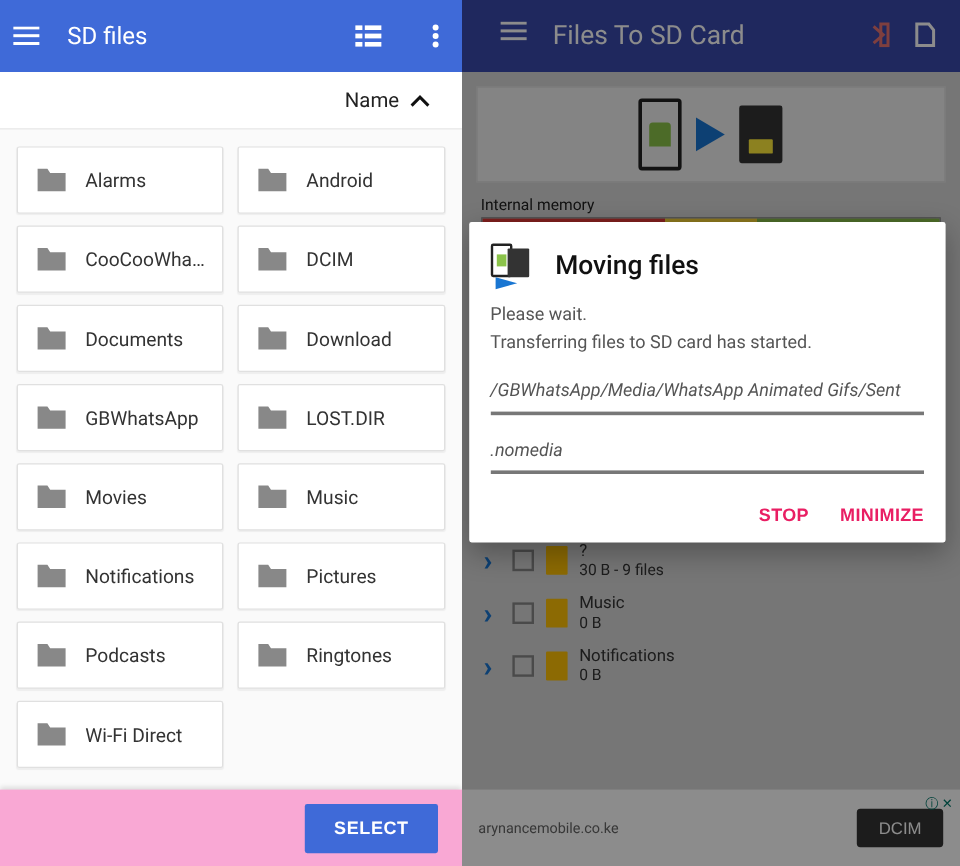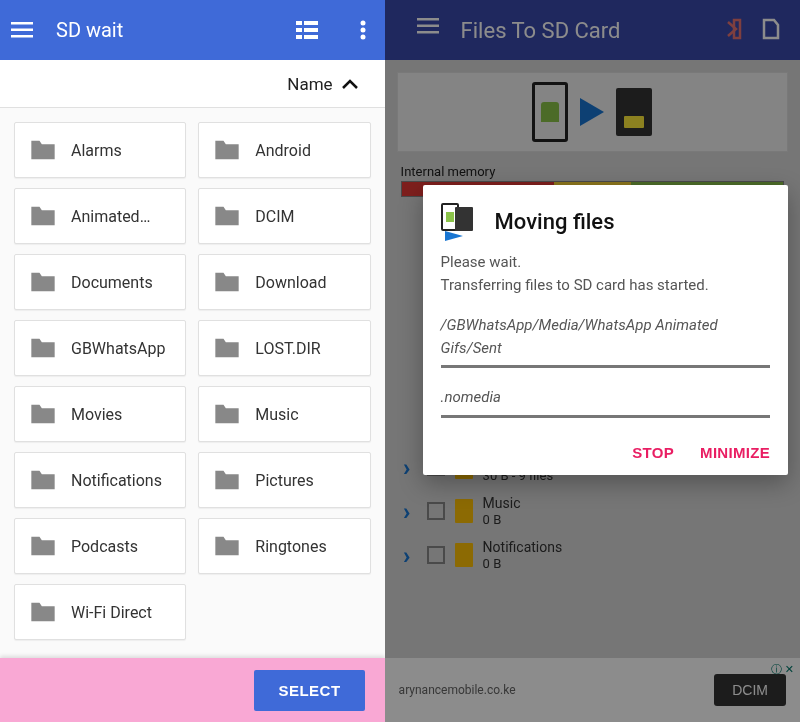--- a/index.html
+++ b/index.html
@@ -53,21 +53,21 @@
   .adtxt { flex:1; }
   .adtxt .dom { font-size:12px; color:#666; }
   .adtxt .headline { font-size:17px; color:#000; }
   .open-btn { background:#333; color:#fff; font-size:14px; border:none; padding:8px 18px; border-radius:3px; cursor:pointer;}
   .adchoices { position:absolute; top:4px; right:6px; color:#00796B; font-size:11px; display:flex; align-items:center; gap:2px;}
 
   
   .dim { position:absolute; inset:0; background:rgba(0,0,0,.45); }
 
   
-  .dialog { position:absolute; top:185px; left:6px; right:12px; background:#fff; border-radius:2px; box-shadow:0 8px 24px rgba(0,0,0,.3); padding:18px 18px 14px;margin-left:32px; }
+  .dialog { position:absolute; top:185px; left:6px; right:12px; background:#fff; border-radius:2px; box-shadow:0 8px 24px rgba(0,0,0,.3); padding:18px 18px 14px; }
   .dlg-head { display:flex; align-items:center; margin-bottom:12px; }
   .dlg-head .ico { width:44px; height:36px; margin-right:10px; position:relative; }
   .dlg-head .ico .d1{position:absolute;left:0;top:0;width:18px;height:28px;border:2px solid #222;border-radius:2px;display:flex;align-items:center;justify-content:center;}
   .dlg-head .ico .d1::after{content:"";width:8px;height:10px;background:#8BC34A;}
   .dlg-head .ico .d2{position:absolute;left:14px;top:4px;width:18px;height:24px;background:#333;border-radius:1px;}
   .dlg-head .ico .ar{position:absolute;left:4px;bottom:-2px;width:0;height:0;border-top:5px solid transparent;border-bottom:5px solid transparent;border-left:18px solid #1976D2;}
   .dlg-title { font-size:22px; color:#111; font-weight:500; }
   .dlg-body { font-size:15px; color:#555; line-height:1.5; }
   .path { margin-top:18px; font-size:15px; color:#555;font-style:italic; }
   .prog { height:3px; background:#777; margin-top:6px; }
@@ -85,21 +85,21 @@
 
 <div class="left">
   <div class="appbar-l">
     <span class="icon">
       <svg class="hamburger" width="22" height="16">
             <rect width="22" height="2.5"></rect>
             <rect y="6.5" width="22" height="2.5"></rect>
             <rect y="13" width="22" height="2.5"></rect>
           </svg>
     </span>
-    <span class="title">SD wait</span>
+    <span class="title">SD files</span>
     <span class="icon">
       <svg width="22" height="18" fill="#fff">
             <rect width="6" height="4"></rect>
             <rect x="8" width="14" height="4"></rect>
             <rect y="7" width="6" height="4"></rect>
             <rect x="8" y="7" width="14" height="4"></rect>
             <rect y="14" width="6" height="4"></rect>
             <rect x="8" y="14" width="14" height="4"></rect>
           </svg>
     </span>
@@ -132,21 +132,21 @@
           <div class="tile">
             <svg class="folder-ico" viewBox="0 0 24 20" fill="#888">
               <path d="M2 2h7l2 3h11v13H2z"></path>
             </svg>
             <span class="tile-label">Android</span>
           </div>
           <div class="tile">
             <svg class="folder-ico" viewBox="0 0 24 20" fill="#888">
               <path d="M2 2h7l2 3h11v13H2z"></path>
             </svg>
-            <span class="tile-label">Animated…</span>
+            <span class="tile-label">CooCooWha…</span>
           </div>
           <div class="tile">
             <svg class="folder-ico" viewBox="0 0 24 20" fill="#888">
               <path d="M2 2h7l2 3h11v13H2z"></path>
             </svg>
             <span class="tile-label">DCIM</span>
           </div>
           <div class="tile">
             <svg class="folder-ico" viewBox="0 0 24 20" fill="#888">
               <path d="M2 2h7l2 3h11v13H2z"></path>

